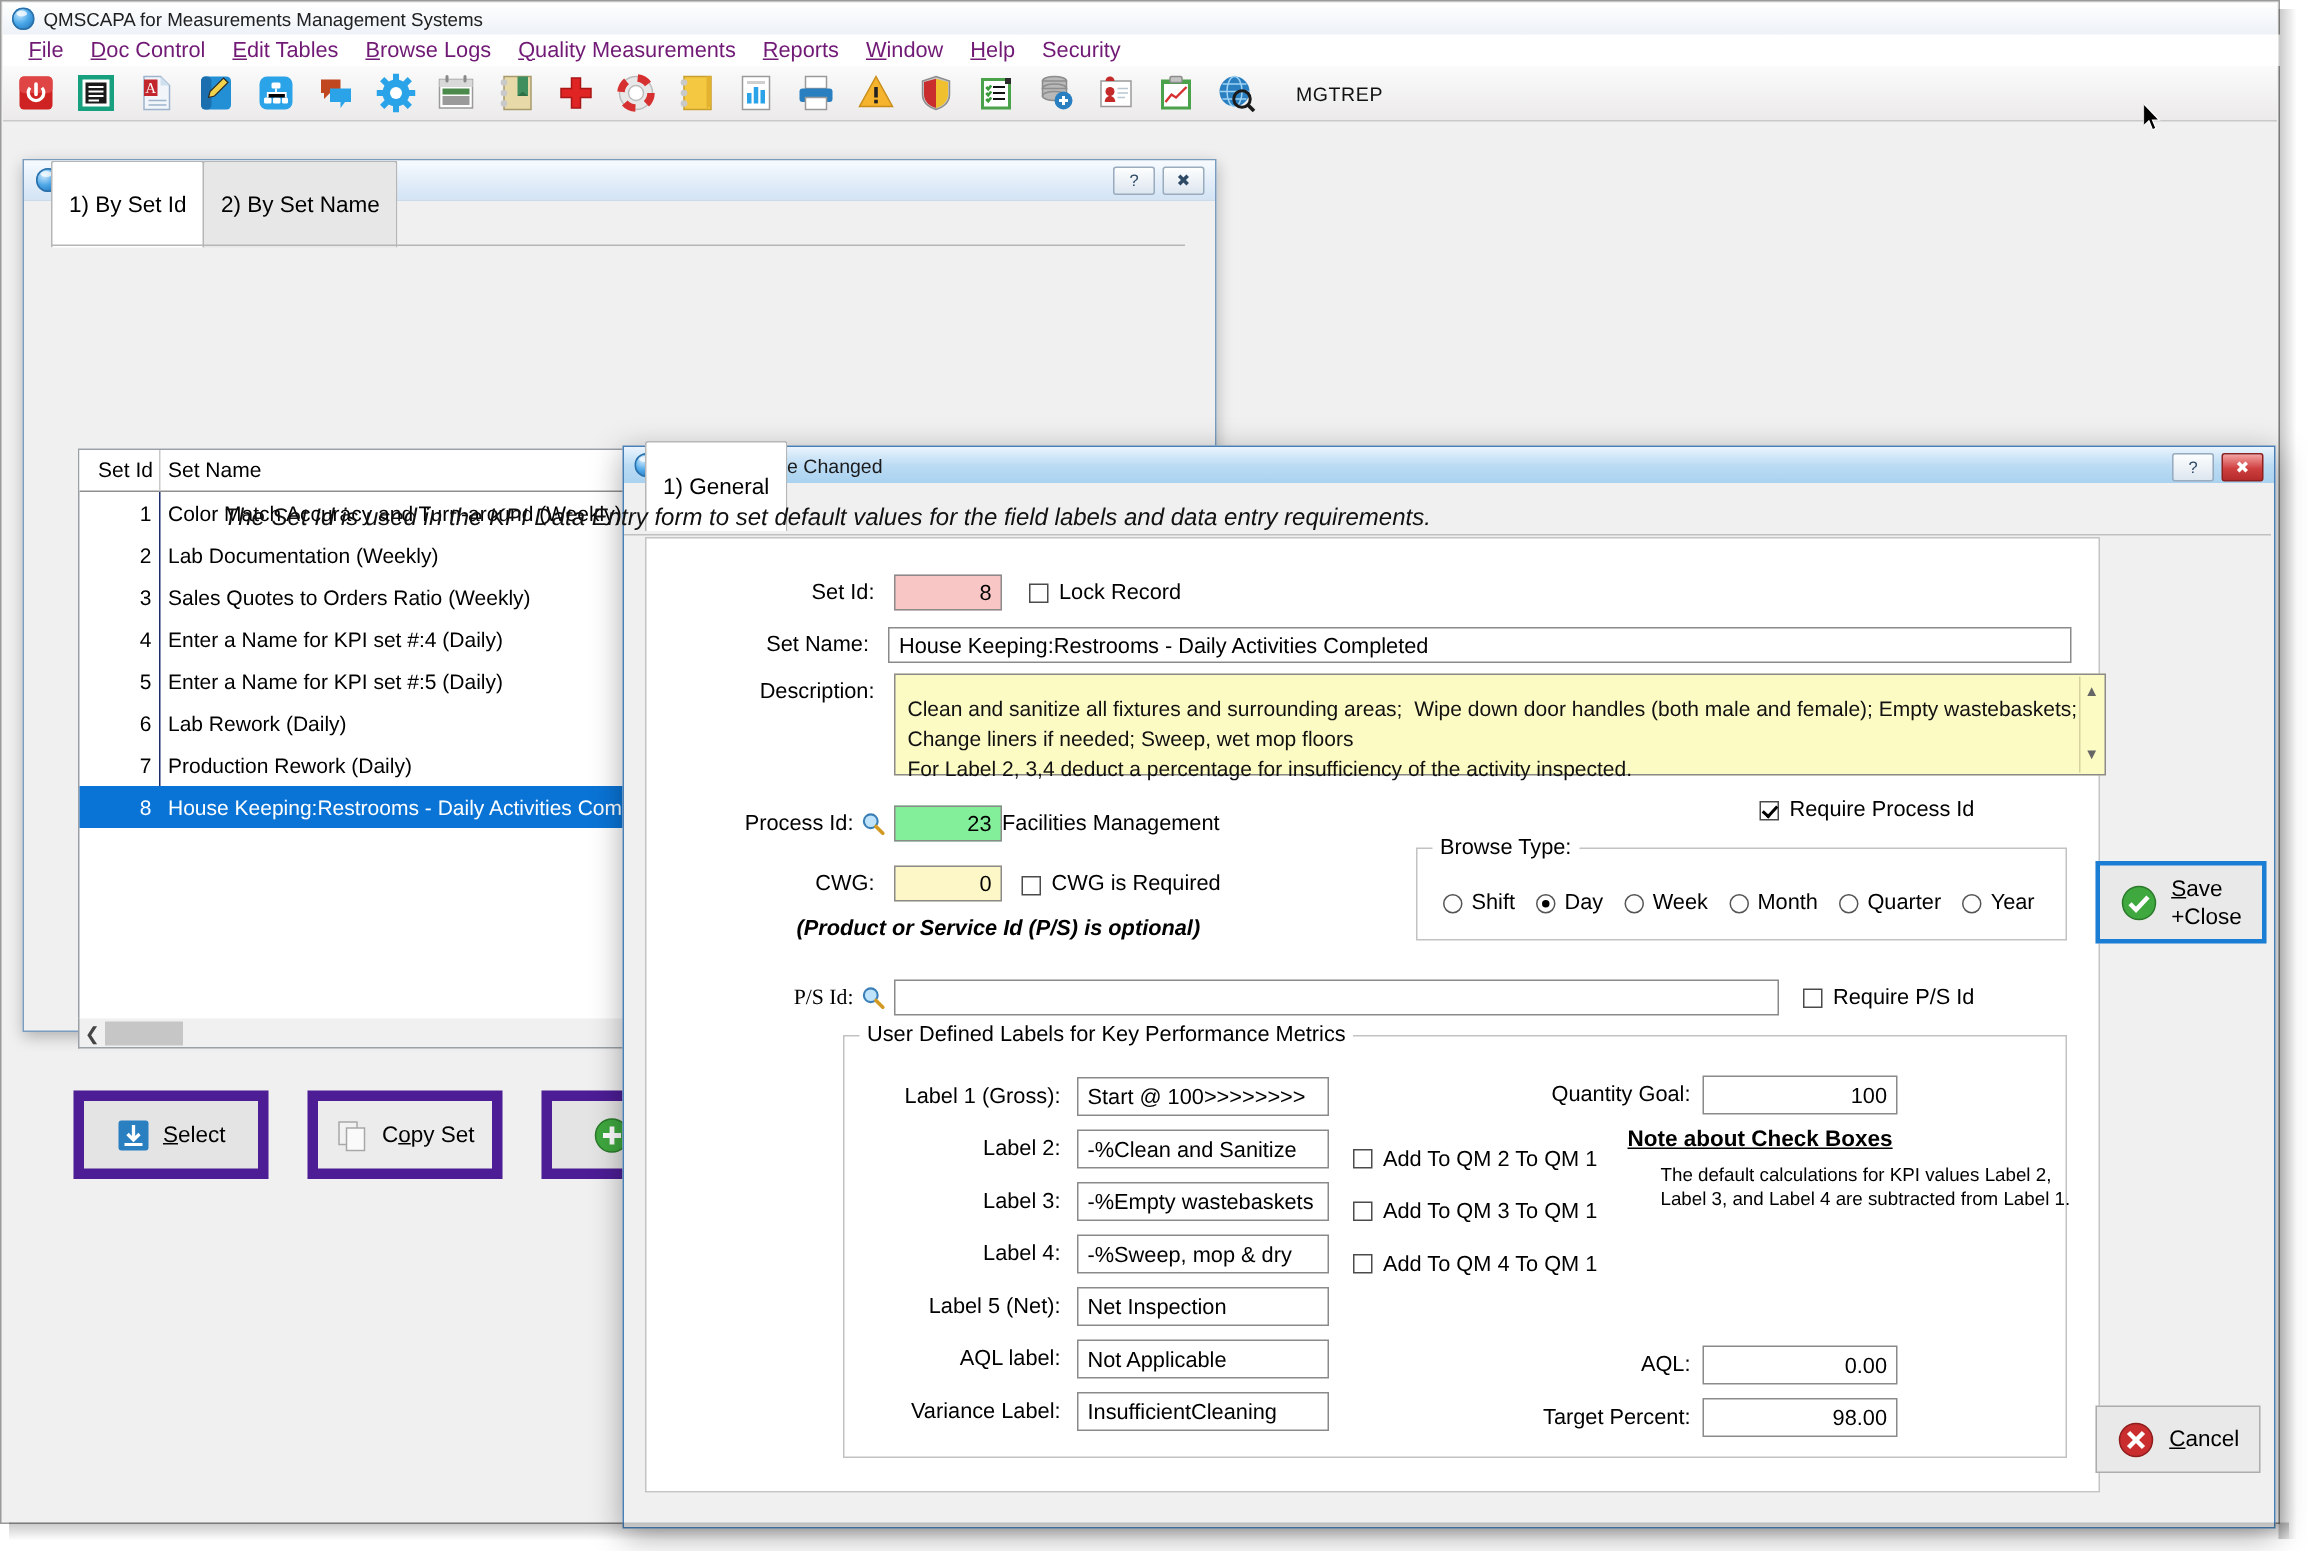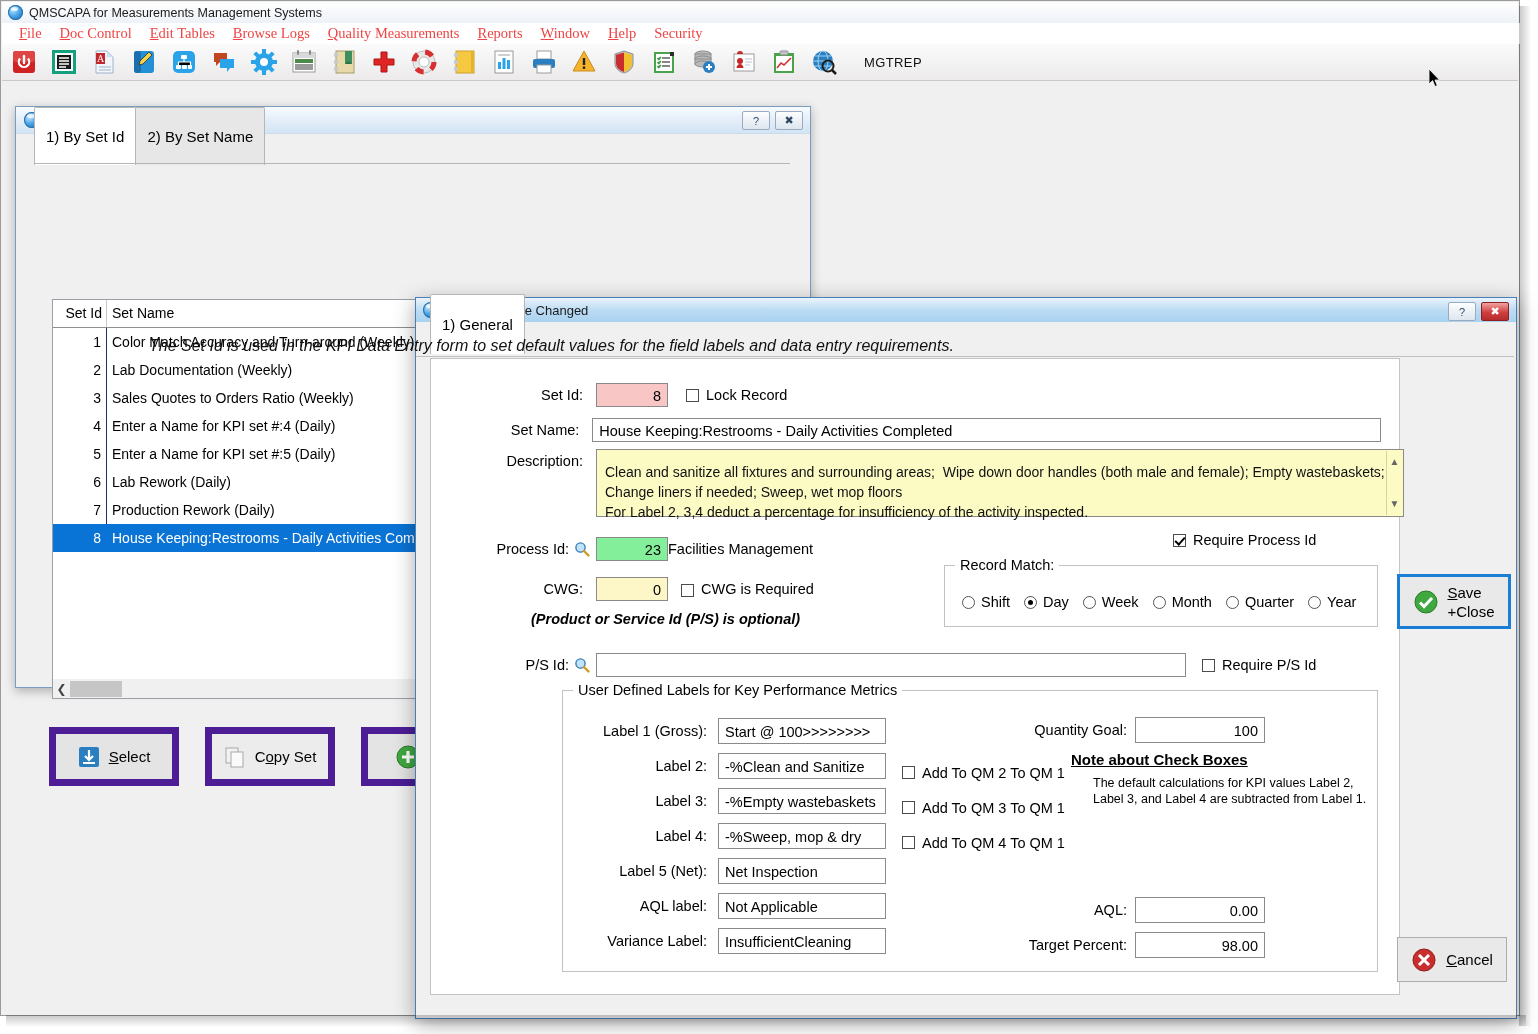--- a/index.html
+++ b/index.html
@@ -18,21 +18,21 @@
   
   #titlebar{position:absolute;left:1px;top:1px;width:1516px;height:21px;background:linear-gradient(to bottom,#ffffff,#f4f7fb 60%,#eef2f8);display:flex;align-items:center;}
   #titlebar .ticon{width:15px;height:15px;margin-left:6px;margin-right:6px;border-radius:50%;
     background:radial-gradient(circle at 34% 30%,#bfe6ff 0%,#49a7e8 45%,#1565a8 100%);
     box-shadow:inset 0 0 0 1px #2a6fa8;position:relative;}
   #titlebar .ticon:after{content:"";position:absolute;left:3px;top:2px;width:7px;height:4px;border-radius:50%;background:rgba(255,255,255,.75);}
   #titlebar .ttext{font-size:12.5px;color:#202020;}
 
   
   #menubar{position:absolute;left:1px;top:22px;width:1516px;height:21px;background:#ffffff;display:flex;align-items:center;padding-left:8px;}
-  #menubar .mi{font-size:14.5px;color:#ef4444;padding:0 9px;cursor:default;white-space:nowrap;font-family:Liberation Serif, serif;}
+  #menubar .mi{font-size:14.5px;color:#701a75;padding:0 9px;cursor:default;white-space:nowrap;}
   #menubar .mi u{text-decoration:underline;}
 
   
   #toolbar{position:absolute;left:1px;top:43px;width:1516px;height:36px;background:linear-gradient(to bottom,#fbfbfb,#eceaea);border-bottom:1px solid #c9c9c9;display:flex;align-items:center;}
   .tb{width:36px;height:34px;margin-left:4px;display:flex;align-items:center;justify-content:center;position:relative;}
   .tb svg{display:block;}
   #mgtrep{margin-left:22px;font-size:13px;color:#111;letter-spacing:.4px;}
 
   #cursor{position:absolute;left:1428px;top:68px;width:12px;height:19px;}
 
@@ -537,21 +537,21 @@
           <span class="cb"></span>
           <span class="cbl">CWG is Required</span>
         </span>
       </div>
 
       <div class="row" style="left:100px;top:252px;">
         <span style="font-style:italic;font-weight:bold;font-size:14.5px;">(Product or Service Id (P/S) is optional)</span>
       </div>
 
       <div class="group" style="left:513px;top:206px;width:432px;height:60px;">
-        <span class="glegend">Record Match:</span>
+        <span class="glegend">Browse Type:</span>
         <div id="record-type-options" style="position:absolute;left:17px;top:28px;display:flex;align-items:center;">
             <span style="display: flex; align-items: center;">
               <span class="radio"></span>
               <span class="rl">Shift</span>
             </span>
             <span style="display: flex; align-items: center;">
               <span class="radio on"></span>
               <span class="rl">Day</span>
             </span>
             <span style="display: flex; align-items: center;">
@@ -567,21 +567,21 @@
               <span class="rl">Quarter</span>
             </span>
             <span style="display: flex; align-items: center;">
               <span class="radio"></span>
               <span class="rl">Year</span>
             </span>
           </div>
       </div>
 
       <div class="row" style="left:0;top:294px;">
-        <span class="lbl" style="width:138px;">P/S Id:</span>
+        <span class="lbl" style="width:138px;font-family:Liberation Serif, serif;">P/S Id:</span>
         <span style="width:26px;display:flex;justify-content:center;">
           <svg width="16" height="16">
               <circle cx="6.5" cy="6.5" r="4.6" fill="#bfe3fa" stroke="#3a7fb8" stroke-width="1.4"></circle>
               <path d="M10 10l4.5 4.5" stroke="#d39a22" stroke-width="2.4" stroke-linecap="round"></path>
             </svg>
         </span>
         <span class="fld" style="width:590px;margin-left:1px;"></span>
         <span style="margin-left:16px;display:flex;align-items:center;">
           <span class="cb"></span>
           <span class="cbl">Require P/S Id</span>
@@ -635,21 +635,21 @@
             <div style="display: flex; align-items: center; height: 35px;">
               <span class="cb"></span>
               <span class="cbl">Add To QM 3 To QM 1</span>
             </div>
             <div style="display: flex; align-items: center; height: 35px;">
               <span class="cb"></span>
               <span class="cbl">Add To QM 4 To QM 1</span>
             </div>
           </div>
 
-        <div style="position:absolute;left:508px;top:60px;width:300px;">
+        <div style="position:absolute;left:522px;top:60px;width:300px;">
           <div class="note-title">Note about Check Boxes</div>
           <div class="note-body" style="margin-top:7px;padding-left:22px;">The default calculations for KPI values Label 2, Label 3, and Label 4 are subtracted from Label 1.</div>
         </div>
 
         <div class="row" style="left:398px;top:206px;">
           <span class="lbl" style="width:166px;">AQL:</span>
           <span class="fld num" style="width:130px;margin-left:8px;height:26px;line-height:26px;">0.00</span>
         </div>
         <div class="row" style="left:398px;top:241px;">
           <span class="lbl" style="width:166px;">Target Percent:</span>

